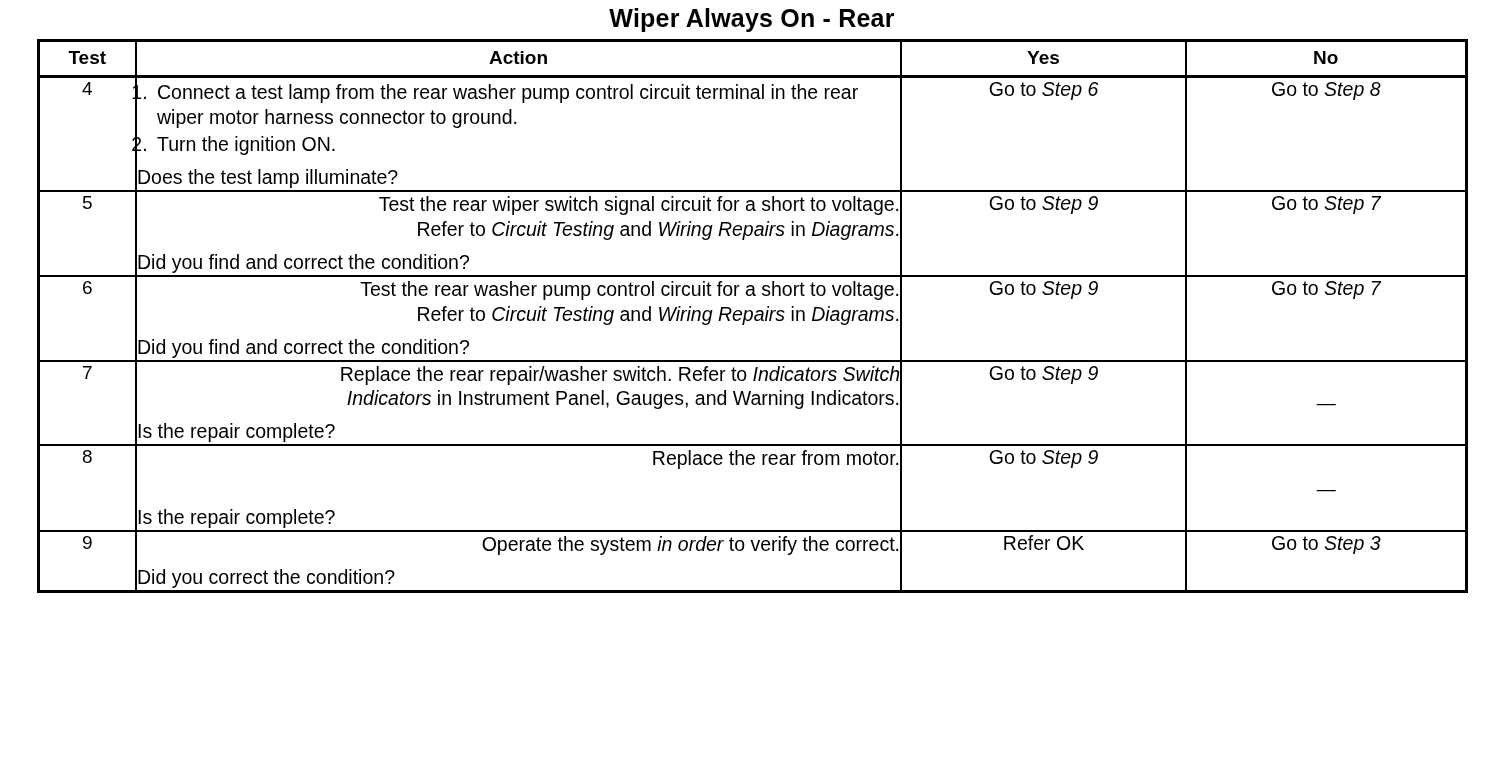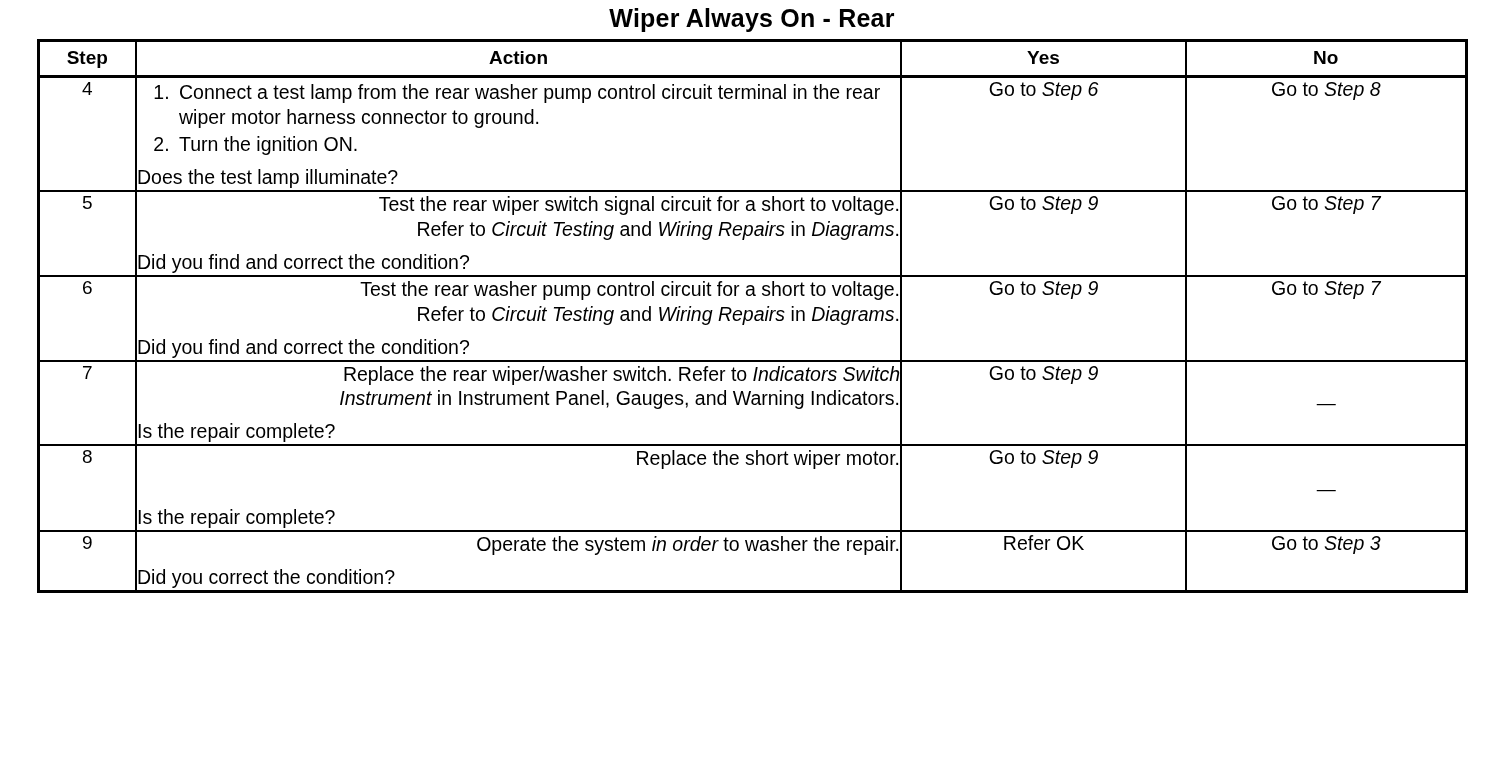--- a/index.html
+++ b/index.html
@@ -73,21 +73,21 @@
     vertical-align: middle;
     padding-bottom: 0;
   }
   .dash-mark {
     display: inline-block;
     font-size: 19px;
     letter-spacing: -1px;
   }
   ol.steps {
     margin: 2px 0 0 0;
-    padding-left: 38px;
+    padding-left: 16px;
   }
   ol.steps li {
     margin-bottom: 2px;
     padding-left: 4px;
   }
   .question {
     margin-top: 8px;
   }
   .q-tight {
   }
@@ -108,21 +108,21 @@
 
   <table class="diag">
     <colgroup>
       <col class="c-step">
       <col class="c-action">
       <col class="c-yes">
       <col class="c-no">
     </colgroup>
     <thead>
       <tr>
-        <th>Step</th>
+        <th>Test</th>
         <th>Action</th>
         <th>Yes</th>
         <th>No</th>
       </tr>
     </thead>
     <tbody>
 
       <tr>
         <td class="step">4</td>
         <td class="action">
@@ -166,51 +166,51 @@
           <span>Go to </span><i>Step 9</i>
         </td>
         <td class="answer">
           <span>Go to </span><i>Step 7</i>
         </td>
       </tr>
 
       <tr>
         <td class="step">7</td>
         <td class="action">
-          <span class="line"><span>Replace the rear wiper/washer switch. Refer to </span><i>Indicators Switch</i></span>
-          <span class="line"><i>Instrument</i><span> in Instrument Panel, Gauges, and Warning Indicators.</span></span>
+          <span class="line"><span>Replace the rear repair/washer switch. Refer to </span><i>Indicators Switch</i></span>
+          <span class="line"><i>Indicators</i><span> in Instrument Panel, Gauges, and Warning Indicators.</span></span>
           <div class="question q-tight">Is the repair complete?</div>
         </td>
         <td class="answer">
           <span>Go to </span><i>Step 9</i>
         </td>
         <td class="answer dash">
           <span class="dash-mark">—</span>
         </td>
       </tr>
 
       <tr>
         <td class="step">8</td>
         <td class="action">
-          <span class="line">Replace the short wiper motor.</span>
+          <span class="line">Replace the rear from motor.</span>
           <div class="spacer-lg"></div>
           <div class="question q-tight">Is the repair complete?</div>
         </td>
         <td class="answer">
           <span>Go to </span><i>Step 9</i>
         </td>
         <td class="answer dash">
           <span class="dash-mark">—</span>
         </td>
       </tr>
 
       <tr>
         <td class="step">9</td>
         <td class="action">
-          <span class="line"><span>Operate the system </span><i>in order</i><span> to washer the repair.</span></span>
+          <span class="line"><span>Operate the system </span><i>in order</i><span> to verify the correct.</span></span>
           <div class="question q-tight">Did you correct the condition?</div>
         </td>
         <td class="answer">
           <span>Refer OK</span><i></i>
         </td>
         <td class="answer">
           <span>Go to </span><i>Step 3</i>
         </td>
       </tr>
 

